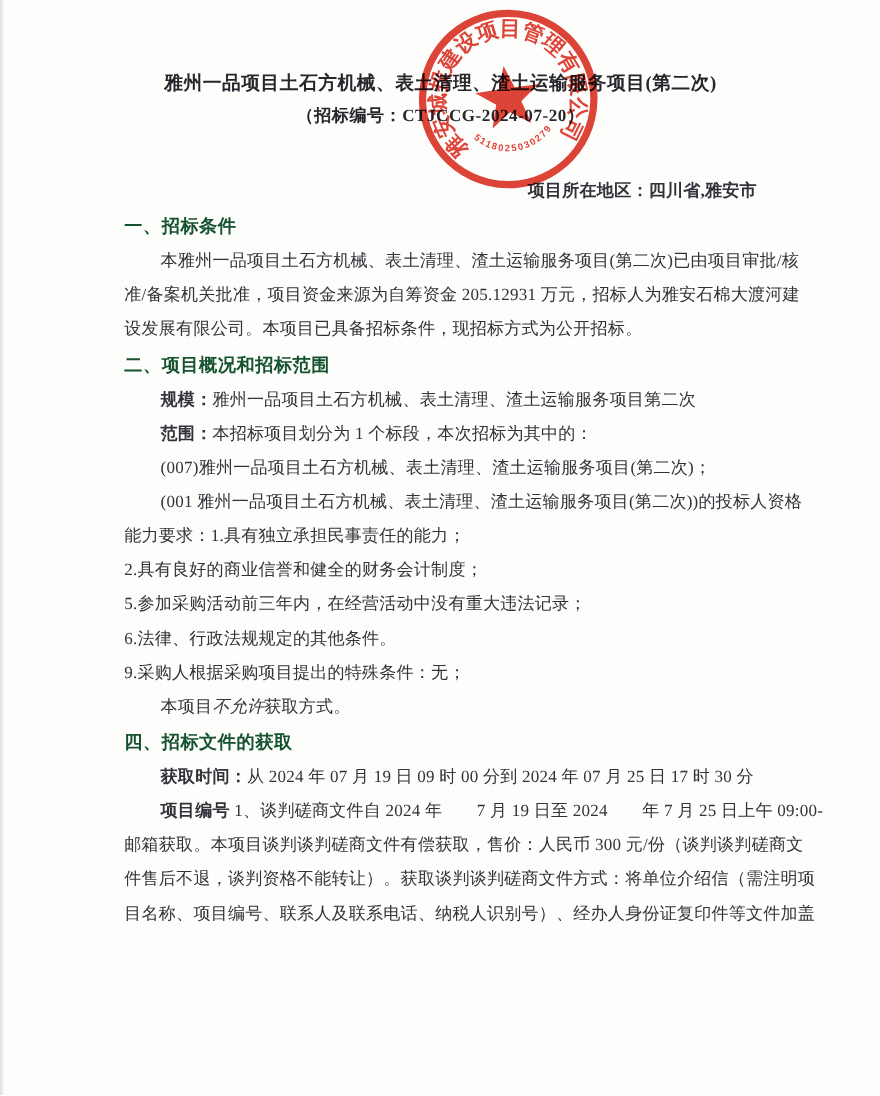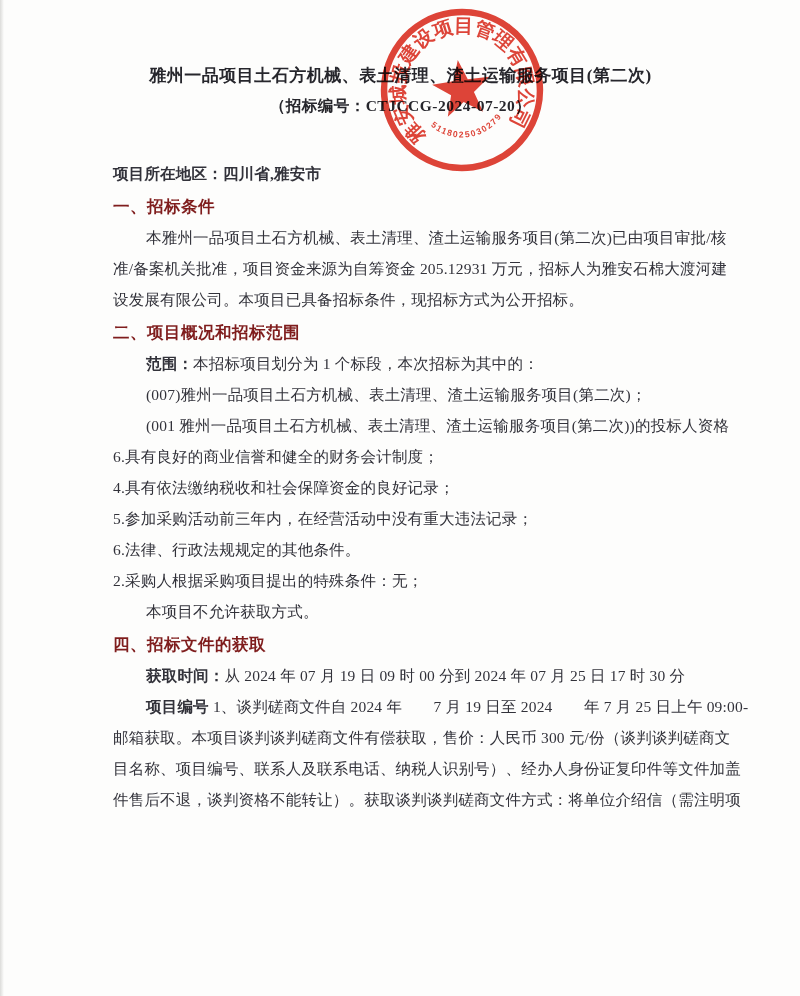--- a/index.html
+++ b/index.html
@@ -23,33 +23,33 @@
   .t1 {
     text-align:center; font-weight:bold;
     font-size:17px; line-height:31px; letter-spacing:0.5px;
     color:#26262c;
   }
   .t2 {
     text-align:center; font-weight:bold;
     font-size:15.5px; line-height:30px; letter-spacing:0.5px;
     color:#26262c;
   }
-  .loc { margin-top:37px; font-weight:bold; }
+  .loc { margin-top:37px; font-weight:bold;text-align:right; }
   .hd {
     font-family:"Liberation Sans", sans-serif;
-    font-size:16.5px; font-weight:bold; color:#7f1d1d;
+    font-size:16.5px; font-weight:bold; color:#14532d;
     line-height:32px; margin:1px 0 0 0; letter-spacing:0.5px;
   }
   .ln {
     font-size:15.5px; line-height:31px; letter-spacing:0.2px;
     white-space:nowrap;
   }
   .ind { text-indent:33px; }
   .b { font-weight:bold; }
-  .it { }
+  .it { font-style:italic; }
   .seal {
     position:absolute; left:376px; top:4px;
     width:172px; height:172px;
     transform:rotate(-8deg);
     mix-blend-mode:multiply;
     opacity:0.93;
     z-index:5;
   }
   .seal svg { width:100%; height:100%; }
   .seal-text {
@@ -71,37 +71,38 @@
     <div class="t2">（招标编号：CTJCCG-2024-07-20）</div>
 
     <div class="ln loc"><span class="b">项目所在地区：</span><span class="b">四川省,雅安市</span></div>
 
     <div class="hd">一、招标条件</div>
     <div class="ln ind">本雅州一品项目土石方机械、表土清理、渣土运输服务项目(第二次)已由项目审批/核</div>
     <div class="ln">准/备案机关批准，项目资金来源为自筹资金 205.12931 万元，招标人为雅安石棉大渡河建</div>
     <div class="ln">设发展有限公司。本项目已具备招标条件，现招标方式为公开招标。</div>
 
     <div class="hd">二、项目概况和招标范围</div>
+    <div class="ln ind"><span class="b">规模：</span><span>雅州一品项目土石方机械、表土清理、渣土运输服务项目第二次</span></div>
     <div class="ln ind"><span class="b">范围：</span><span>本招标项目划分为 1 个标段，本次招标为其中的：</span></div>
     <div class="ln ind">(007)雅州一品项目土石方机械、表土清理、渣土运输服务项目(第二次)；</div>
 
     <div class="ln ind">(001 雅州一品项目土石方机械、表土清理、渣土运输服务项目(第二次))的投标人资格</div>
-    <div class="ln">6.具有良好的商业信誉和健全的财务会计制度；</div>
-    <div class="ln">4.具有依法缴纳税收和社会保障资金的良好记录；</div>
+    <div class="ln">能力要求：1.具有独立承担民事责任的能力；</div>
+    <div class="ln">2.具有良好的商业信誉和健全的财务会计制度；</div>
     <div class="ln">5.参加采购活动前三年内，在经营活动中没有重大违法记录；</div>
     <div class="ln">6.法律、行政法规规定的其他条件。</div>
-    <div class="ln">2.采购人根据采购项目提出的特殊条件：无；</div>
+    <div class="ln">9.采购人根据采购项目提出的特殊条件：无；</div>
     <div class="ln ind"><span>本项目</span><span class="it">不允许</span><span>获取方式。</span></div>
 
     <div class="hd">四、招标文件的获取</div>
     <div class="ln ind"><span class="b">获取时间：</span><span>从 2024 年 07 月 19 日  09 时 00 分到 2024 年 07 月 25 日  17 时 30 分</span></div>
     <div class="ln ind"><span class="b">项目编号</span><span> 1、谈判磋商文件自 2024 年　　7 月 19 日至 2024　　年 7 月 25 日上午 09:00-</span></div>
     <div class="ln">邮箱获取。本项目谈判谈判磋商文件有偿获取，售价：人民币 300 元/份（谈判谈判磋商文</div>
+    <div class="ln">件售后不退，谈判资格不能转让）。获取谈判谈判磋商文件方式：将单位介绍信（需注明项</div>
     <div class="ln">目名称、项目编号、联系人及联系电话、纳税人识别号）、经办人身份证复印件等文件加盖</div>
-    <div class="ln">件售后不退，谈判资格不能转让）。获取谈判谈判磋商文件方式：将单位介绍信（需注明项</div>
   </div>
 
   <div class="seal">
     <svg viewBox="0 0 170 170" xmlns="http://www.w3.org/2000/svg">
       <circle cx="85" cy="85" r="77" fill="none" stroke="#dd3629" stroke-width="6.5"></circle>
       <path id="sealArcTop" d="M 52.3 131.7 A 57 57 0 1 1 117.7 131.7" fill="none"></path>
       <path id="sealArcBot" d="M 46.5 112 A 47 47 0 0 0 123.5 112" fill="none"></path>
       <text class="seal-text" fill="#dd3629"><textPath href="#sealArcTop" startOffset="50%" text-anchor="middle">雅安城投建设项目管理有限公司</textPath></text>
       <polygon fill="#dd3629" points="85,55 92.1,75.3 113.5,75.7 96.4,88.7 102.6,109.3 85,97 67.4,109.3 73.6,88.7 56.5,75.7 77.9,75.3"></polygon>
       <text class="seal-num" fill="#dd3629"><textPath href="#sealArcBot" startOffset="50%" text-anchor="middle">5118025030279</textPath></text>

